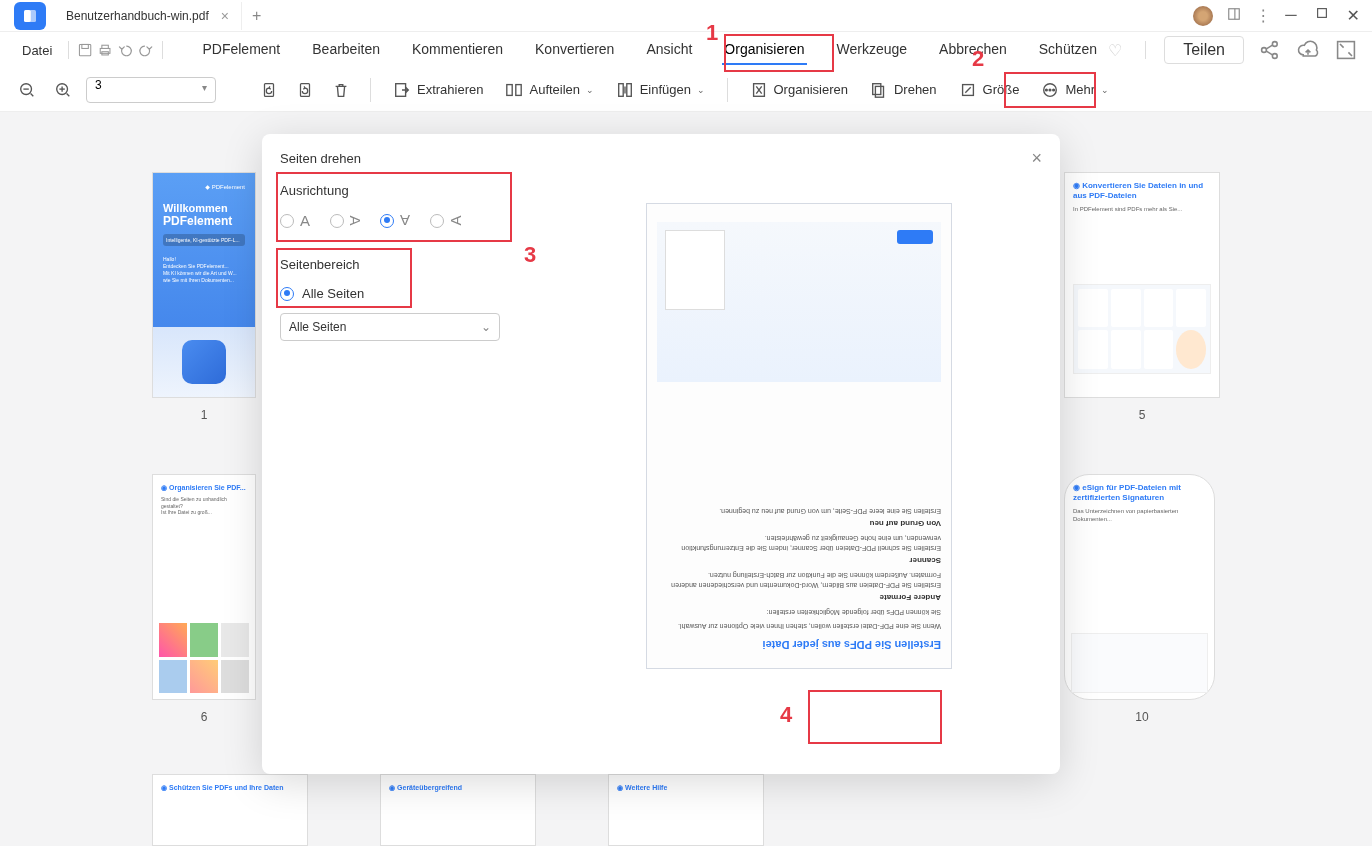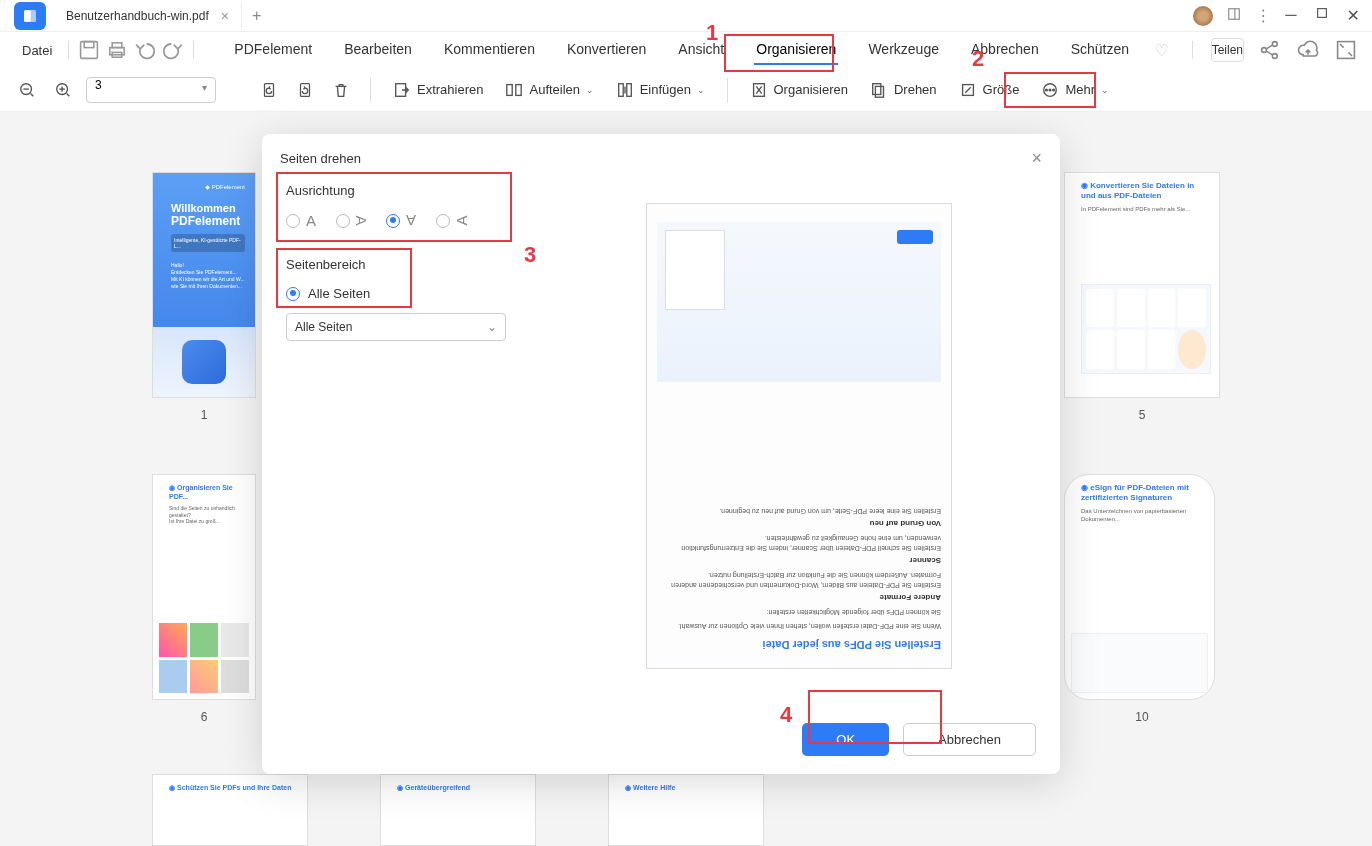--- a/index.html
+++ b/index.html
@@ -19,47 +19,47 @@
 
 
 .menubar { height: 36px; background: #fff; display: flex; align-items: center; padding: 0 14px; gap: 4px; }
 .menu-file { font-size: 13px; color: #333; padding: 0 8px; }
 .menu-divider { width: 1px; height: 18px; background: #ddd; margin: 0 4px; }
 .menu-iconbtn { width: 24px; height: 24px; display: flex; align-items: center; justify-content: center; color: #888; }
 .menu-tabs { display: flex; gap: 28px; margin-left: 30px; }
 .menu-tab { font-size: 14px; color: #333; padding: 6px 2px; cursor: pointer; }
 .menu-tab.active { color: #000000; border-bottom: 2px solid #2e7bf6; }
 .menubar-right { margin-left: auto; display: flex; align-items: center; gap: 14px; }
-.share-btn { padding: 4px 0; border: 1px solid #ddd; border-radius: 4px; font-size: 12px; color: #333; background: #fff; }
+.share-btn { padding: 4px 18px; border: 1px solid #ddd; border-radius: 4px; font-size: 16px; color: #333; background: #fff; }
 
 
 .toolbar { height: 44px; background: #fff; display: flex; align-items: center; padding: 0 14px; gap: 10px; border-bottom: 1px solid #eee; }
 .tool-group { display: flex; align-items: center; gap: 10px; }
 .page-input { width: 130px; height: 26px; border: 1px solid #ccc; border-radius: 4px; padding: 0 8px; font-size: 12px; position: relative; }
 .page-input::after { content: "▾"; position: absolute; right: 8px; top: 4px; color: #888; font-size: 10px; }
 .tool-sep { width: 1px; height: 24px; background: #ddd; margin: 0 6px; }
 .tool-btn { display: flex; align-items: center; gap: 6px; font-size: 13px; color: #333; padding: 4px 6px; cursor: pointer; }
 .tool-btn svg, .tool-icon svg { width: 18px; height: 18px; }
 .tool-icon { display: flex; align-items: center; justify-content: center; width: 26px; height: 26px; color: #444; }
 .caret { font-size: 9px; color: #666; }
 
 
 .content { position: relative; height: calc(846px - 32px - 36px - 44px); background: #f4f4f5; }
 
 
-.thumb { position: absolute; border: 1px solid #ddd; background: #fff; overflow: hidden; padding-left: 8px; }
+.thumb { position: absolute; border: 1px solid #ddd; background: #fff; overflow: hidden; }
 .thumb-label { position: absolute; font-size: 12px; color: #555; text-align: center; width: 100px; }
 .thumb-inner { padding: 8px; font-size: 6px; color: #666; line-height: 1.3; }
 .thumb-blue { background: linear-gradient(180deg, #5b9ff5 0%, #3b7de8 100%); color: #fff; }
 
 
 .dialog { position: absolute; left: 262px; top: 22px; width: 798px; height: 640px; background: #fff; border-radius: 8px; box-shadow: 0 8px 40px rgba(0,0,0,.15); }
 .dialog-header { display: flex; align-items: center; justify-content: space-between; padding: 14px 18px; font-size: 13px; color: #333; }
 .dialog-close { font-size: 18px; color: #888; cursor: pointer; }
-.dialog-body { display: flex; padding: 0 24px; gap: 36px; }
+.dialog-body { display: flex; padding: 0 18px; gap: 36px; }
 .dialog-left { width: 240px; }
 .dialog-right { flex: 1; display: flex; align-items: flex-start; justify-content: center; padding-top: 20px; }
 
 .section-label { font-size: 13px; color: #333; margin-bottom: 14px; }
 .orient-row { display: flex; gap: 20px; margin-bottom: 6px; }
 .orient-opt { display: flex; align-items: center; gap: 6px; }
 .radio { width: 14px; height: 14px; border: 1.5px solid #bbb; border-radius: 50%; display: inline-block; position: relative; }
 .radio.checked { border-color: #2e7bf6; }
 .radio.checked::after { content: ""; position: absolute; left: 2.5px; top: 2.5px; width: 6px; height: 6px; background: #2e7bf6; border-radius: 50%; }
 .orient-icon { font-size: 15px; color: #888; font-family: sans-serif; }
@@ -408,24 +408,20 @@
             <div class="preview-sub">Von Grund auf neu</div>
             <div>Erstellen Sie eine leere PDF-Seite, um von Grund auf neu zu beginnen.</div>
             <div class="preview-hero" style="margin-top:auto;">
               <div style="position:absolute;right:8px;bottom:8px;width:60px;height:80px;background:#fff;border:1px solid #ddd;"></div>
               <div style="position:absolute;left:8px;bottom:8px;width:36px;height:14px;background:#2e7bf6;border-radius:3px;"></div>
             </div>
           </div>
         </div>
       </div>
     </div>
-    <div class="dialog-footer">
-      <button class="btn btn-primary">OK</button>
-      <button class="btn btn-secondary">Abbrechen</button>
-    </div>
   </div>
 
   <div class="annot" style="left:724px;top:-78px;width:110px;height:38px;"></div>
   <div class="annot-label" style="left:706px;top:-92px;">1</div>
 
   <div class="annot" style="left:1004px;top:-40px;width:92px;height:36px;"></div>
   <div class="annot-label" style="left:972px;top:-66px;">2</div>
 
   <div class="annot" style="left:276px;top:60px;width:236px;height:70px;"></div>
   <div class="annot" style="left:276px;top:136px;width:136px;height:60px;"></div>

